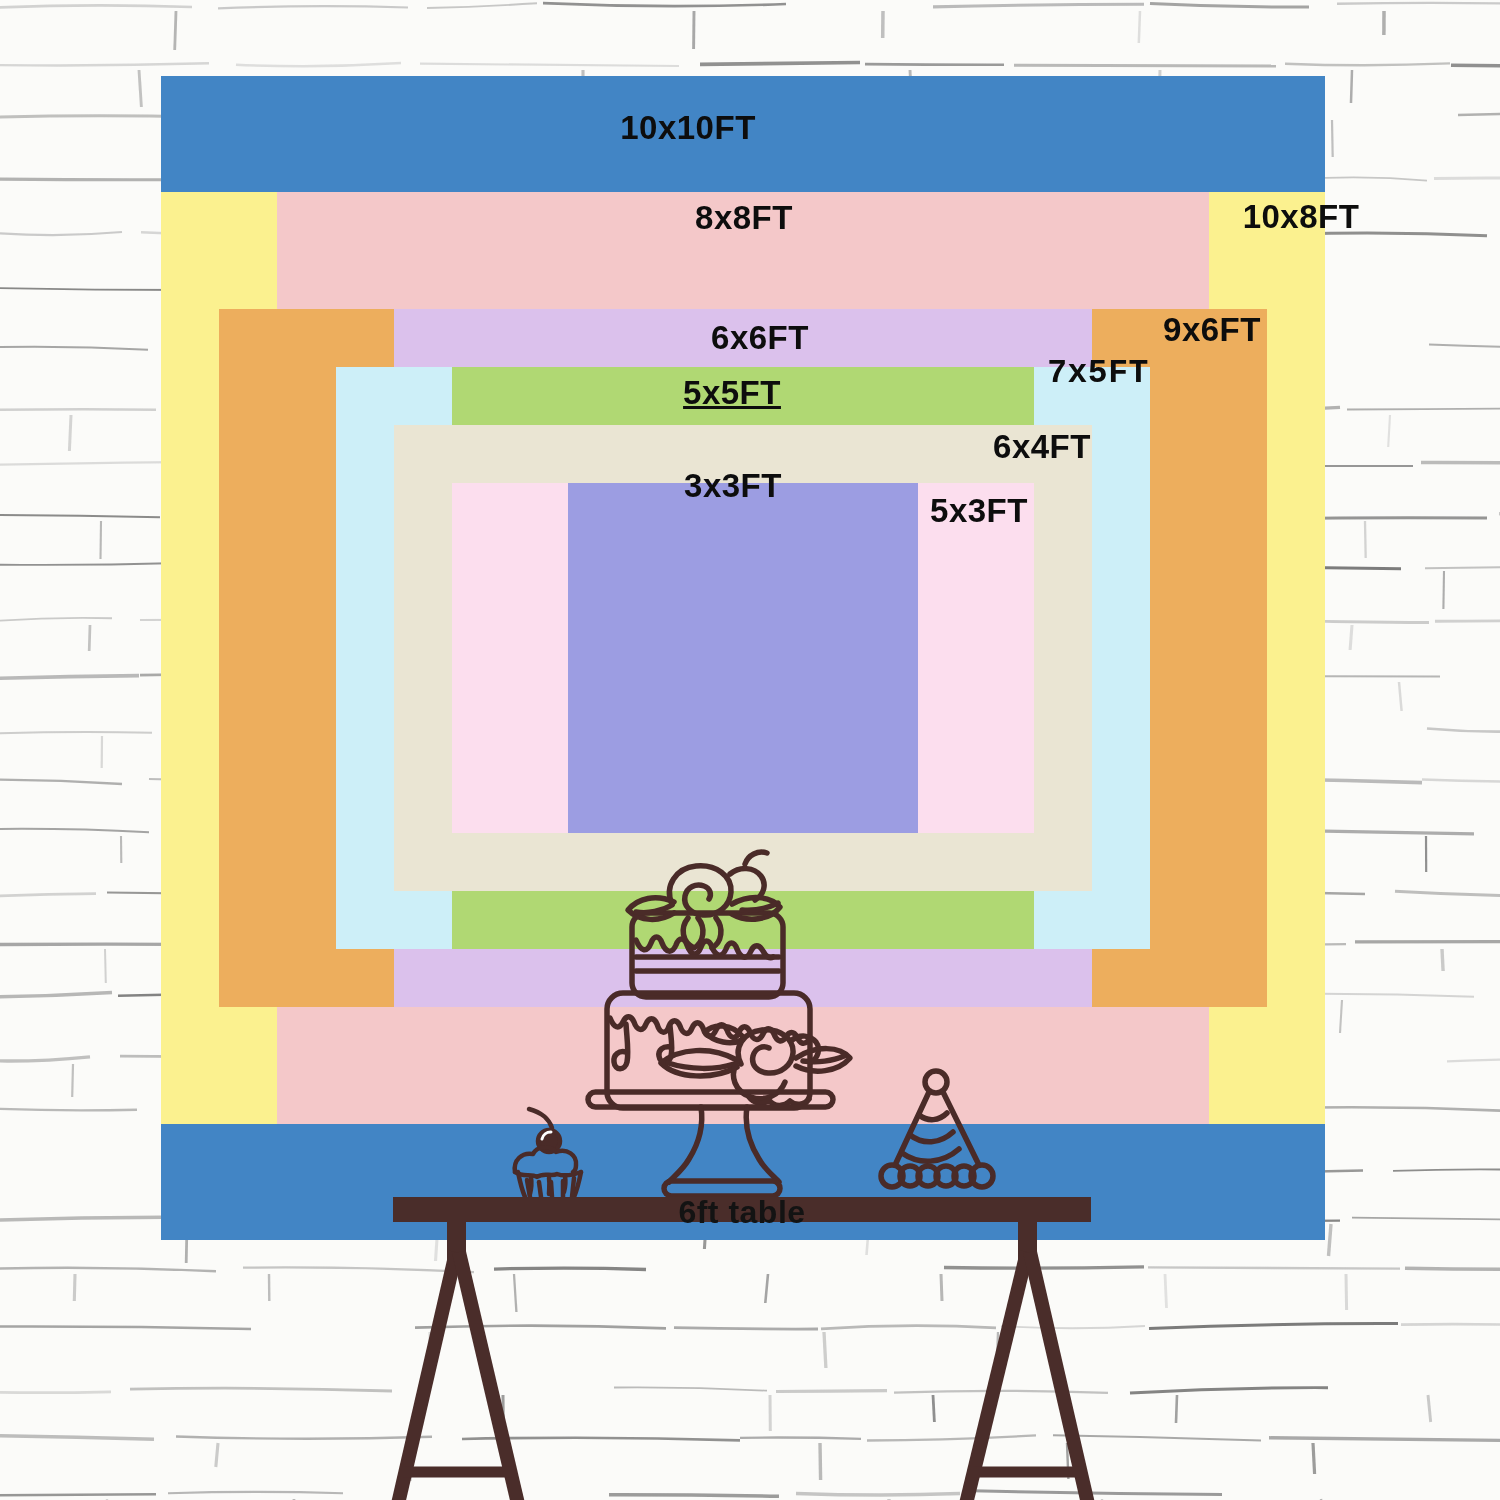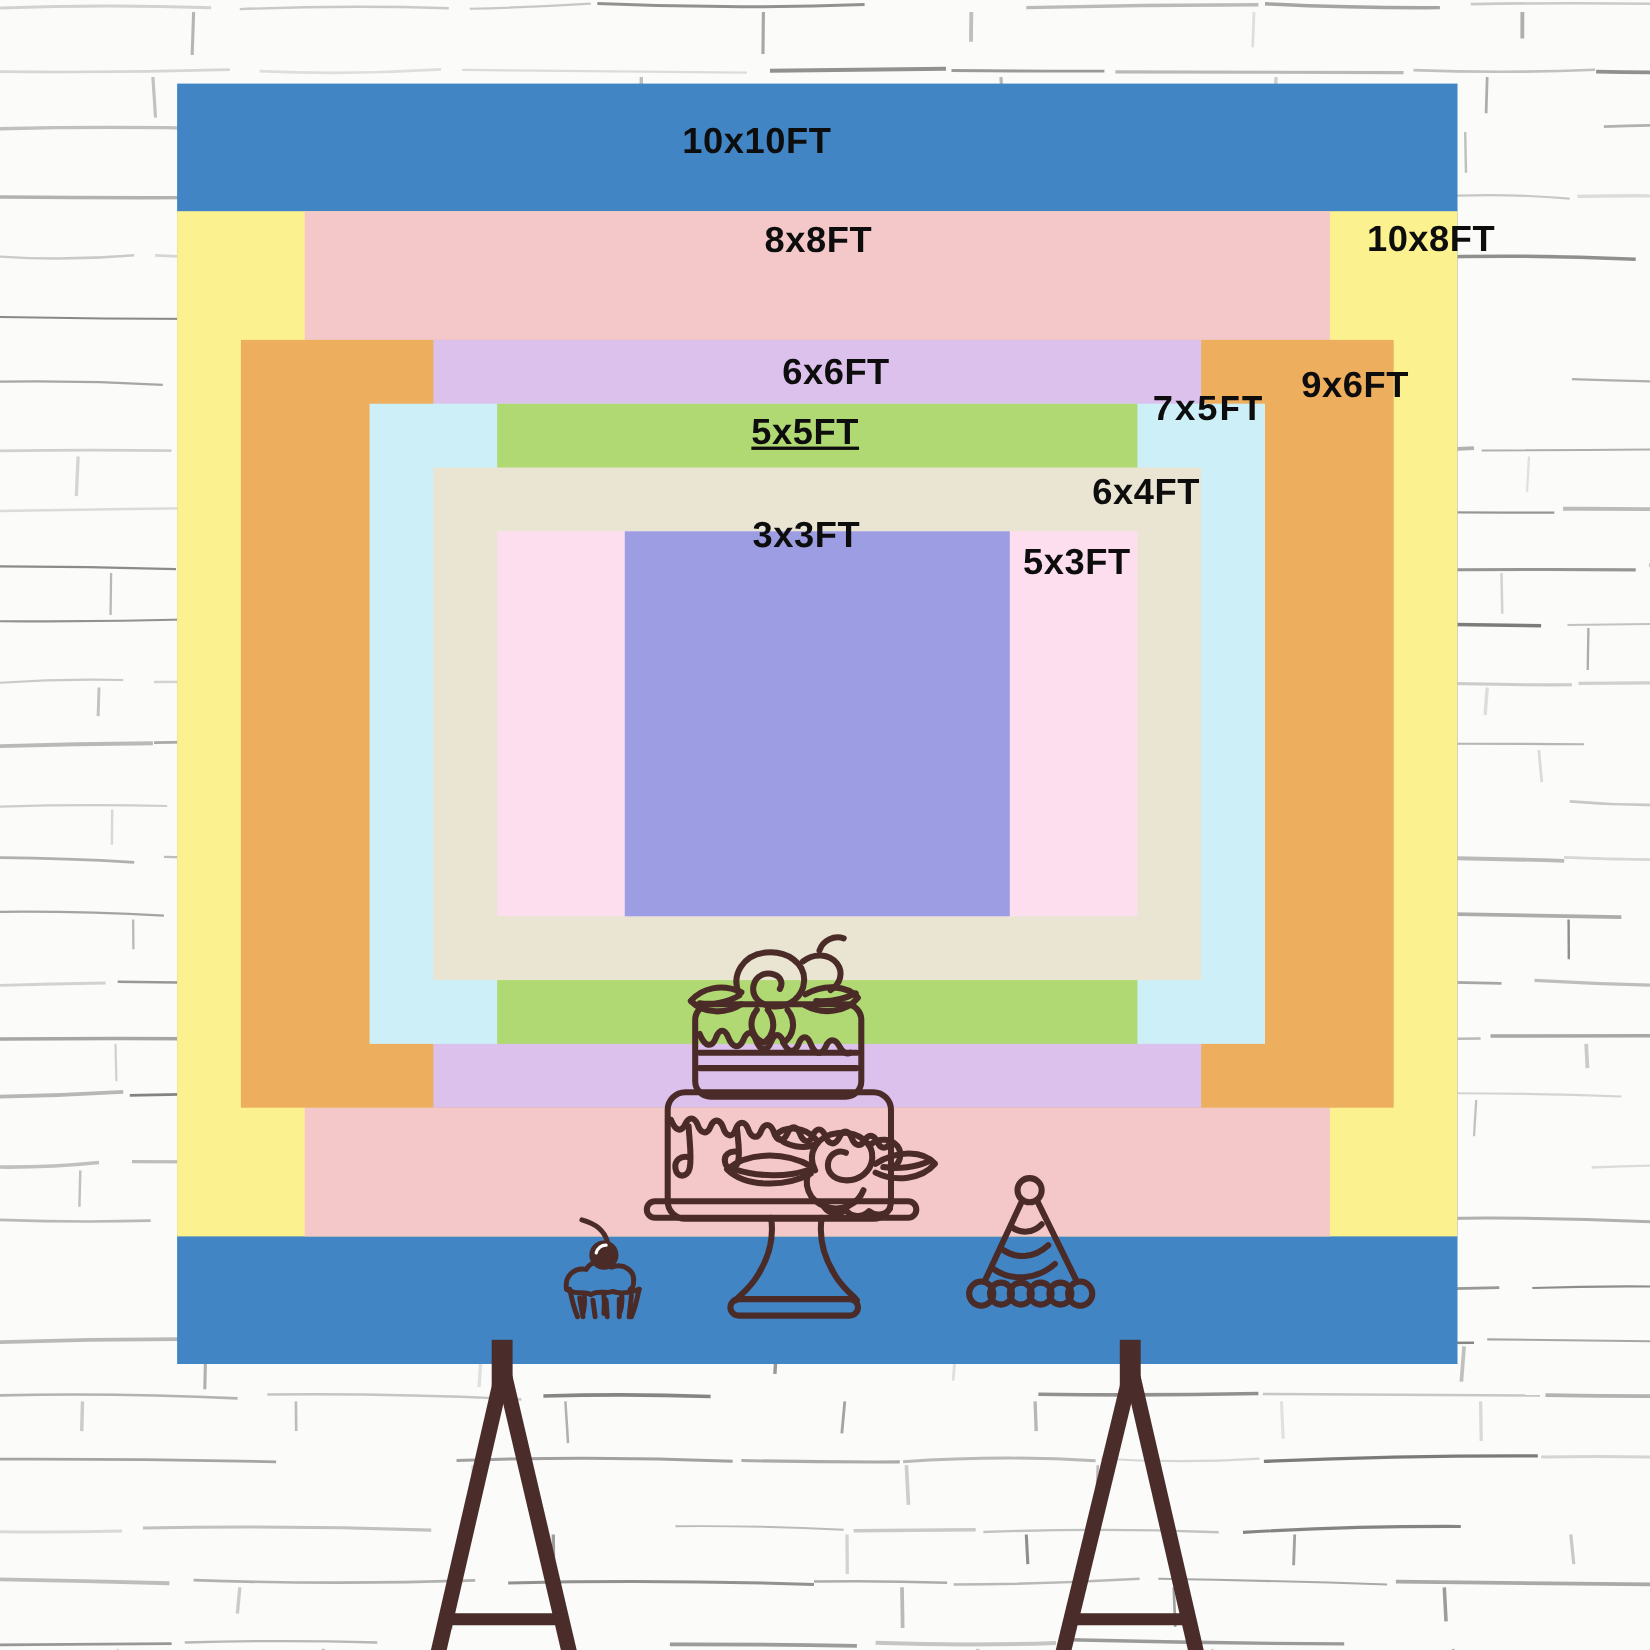--- a/index.html
+++ b/index.html
@@ -353,21 +353,21 @@
       <div class="size-rect" style="left: 219.2px; top: 308.8px; width: 1047.6px; height: 698.4px; background: rgb(237, 174, 93);"></div>
       <div class="size-rect" style="left: 393.8px; top: 308.8px; width: 698.4px; height: 698.4px; background: rgb(219, 193, 236);"></div>
       <div class="size-rect" style="left: 335.6px; top: 367px; width: 814.8px; height: 582px; background: rgb(205, 239, 248);"></div>
       <div class="size-rect" style="left: 452px; top: 367px; width: 582px; height: 582px; background: rgb(176, 216, 115);"></div>
       <div class="size-rect" style="left: 393.8px; top: 425.2px; width: 698.4px; height: 465.6px; background: rgb(234, 229, 211);"></div>
       <div class="size-rect" style="left: 452px; top: 483.4px; width: 582px; height: 349.2px; background: rgb(252, 222, 238);"></div>
       <div class="size-rect" style="left: 568.4px; top: 483.4px; width: 349.2px; height: 349.2px; background: rgb(156, 157, 226);"></div>
       <div class="size-label" style="left: 688px; top: 128px;">10x10FT</div>
       <div class="size-label" style="left: 1301px; top: 217px;">10x8FT</div>
       <div class="size-label" style="left: 744px; top: 218px;">8x8FT</div>
-      <div class="size-label" style="left: 1212px; top: 350px; margin-left: 20px;">9x6FT</div>
+      <div class="size-label" style="left: 1212px; top: 330px;">9x6FT</div>
       <div class="size-label" style="left: 760px; top: 338px;">6x6FT</div>
       <div class="size-label" style="left: 1098px; top: 373px; font-family: Liberation Mono, monospace;">7x5FT</div>
       <div class="size-label" style="left: 732px; top: 393px; text-decoration: underline;">5x5FT</div>
       <div class="size-label" style="left: 1042px; top: 447px;">6x4FT</div>
       <div class="size-label" style="left: 979px; top: 511px; text-align: center;">5x3FT</div>
       <div class="size-label" style="left: 733px; top: 486px;">3x3FT</div>
     </div>
 
   <svg class="art-svg" viewBox="0 0 1500 1500">
 
@@ -447,14 +447,17 @@
       <rect x="1018" y="1218" width="19" height="42" fill="#4a2d2a" stroke="none"></rect>
       <path d="M456,1252 L398,1504" stroke-width="14"></path>
       <path d="M459,1252 L518,1504" stroke-width="14"></path>
       <path d="M403,1472 L513,1472" stroke-width="11"></path>
       <path d="M1027,1252 L966,1504" stroke-width="14"></path>
       <path d="M1030,1252 L1088,1504" stroke-width="14"></path>
       <path d="M973,1472 L1083,1472" stroke-width="11"></path>
     </g>
   </svg>
 
+  <div class="table-bar">
+    <span class="table-label">6ft table</span>
+  </div>
 
 </div>
 
 </body></html>

